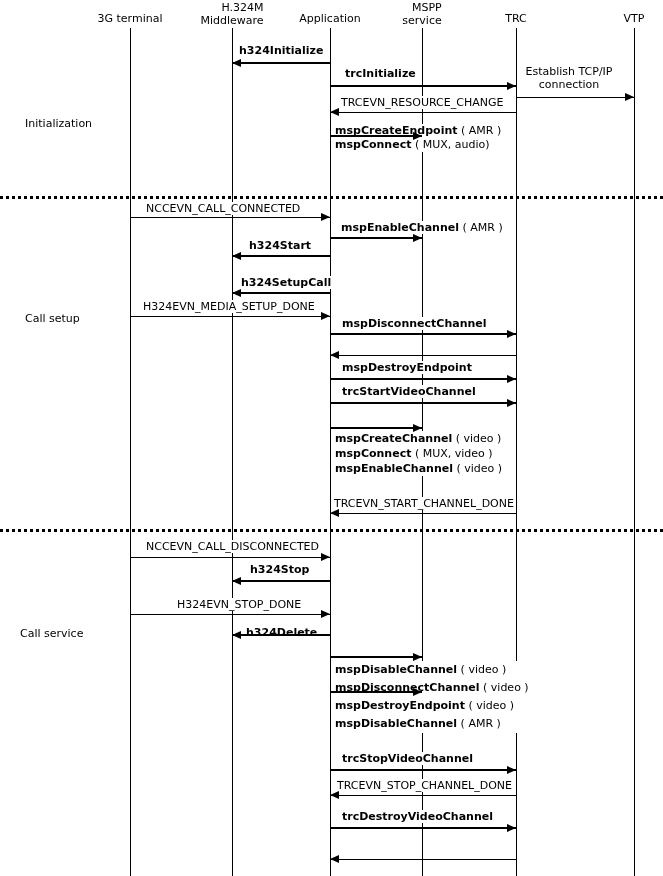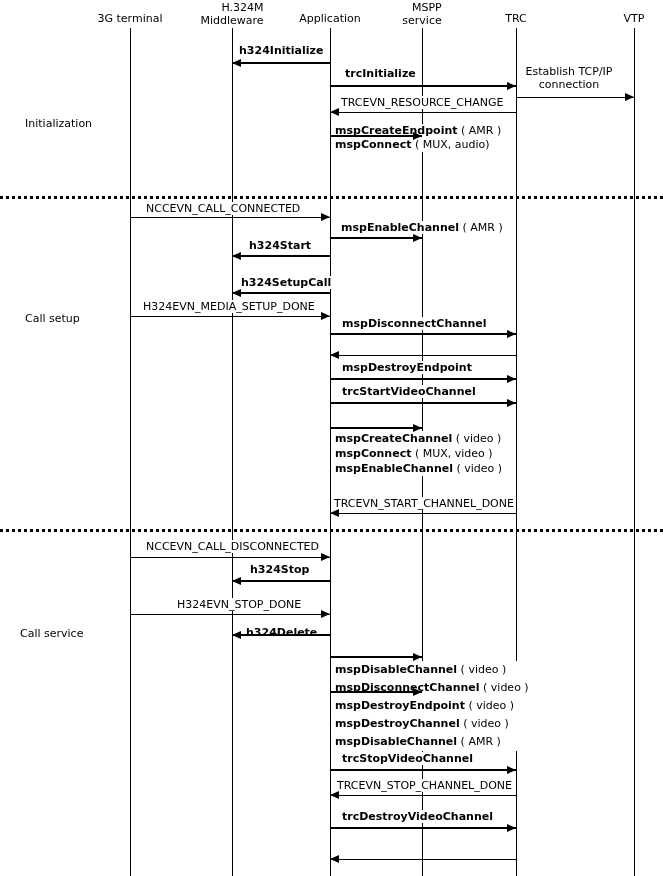--- a/index.html
+++ b/index.html
@@ -85,21 +85,20 @@
 
   <div class="lbl" style="left:145px;top:540px">NCCEVN_CALL_DISCONNECTED</div>
   <div class="lbl b" style="left:249px;top:563px">h324Stop</div>
   <div class="lbl" style="left:176px;top:598px">H324EVN_STOP_DONE</div>
   <div class="lbl b" style="left:245px;top:626px">h324Delete</div>
 
   <div class="blk lh18" style="left:334px;top:661px">
     <div><span class="b">mspDisableChannel</span><span> ( video )</span></div>
     <div><span class="b">mspDisconnectChannel</span><span> ( video )</span></div>
     <div><span class="b">mspDestroyEndpoint</span><span> ( video )</span></div>
-    <div><span class="b">mspDestroyChannel</span><span> ( video )</span></div>
     <div><span class="b">mspDisableChannel</span><span> ( AMR )</span></div>
   </div>
 
   <div class="lbl b" style="left:341px;top:752px">trcStopVideoChannel</div>
   <div class="lbl" style="left:336px;top:779px">TRCEVN_STOP_CHANNEL_DONE</div>
   <div class="lbl b" style="left:341px;top:810px">trcDestroyVideoChannel</div>
 
   <div class="arrow a2" style="left:232px;top:62px;width:98px">
       <i class="ah-l"></i>
     </div>

